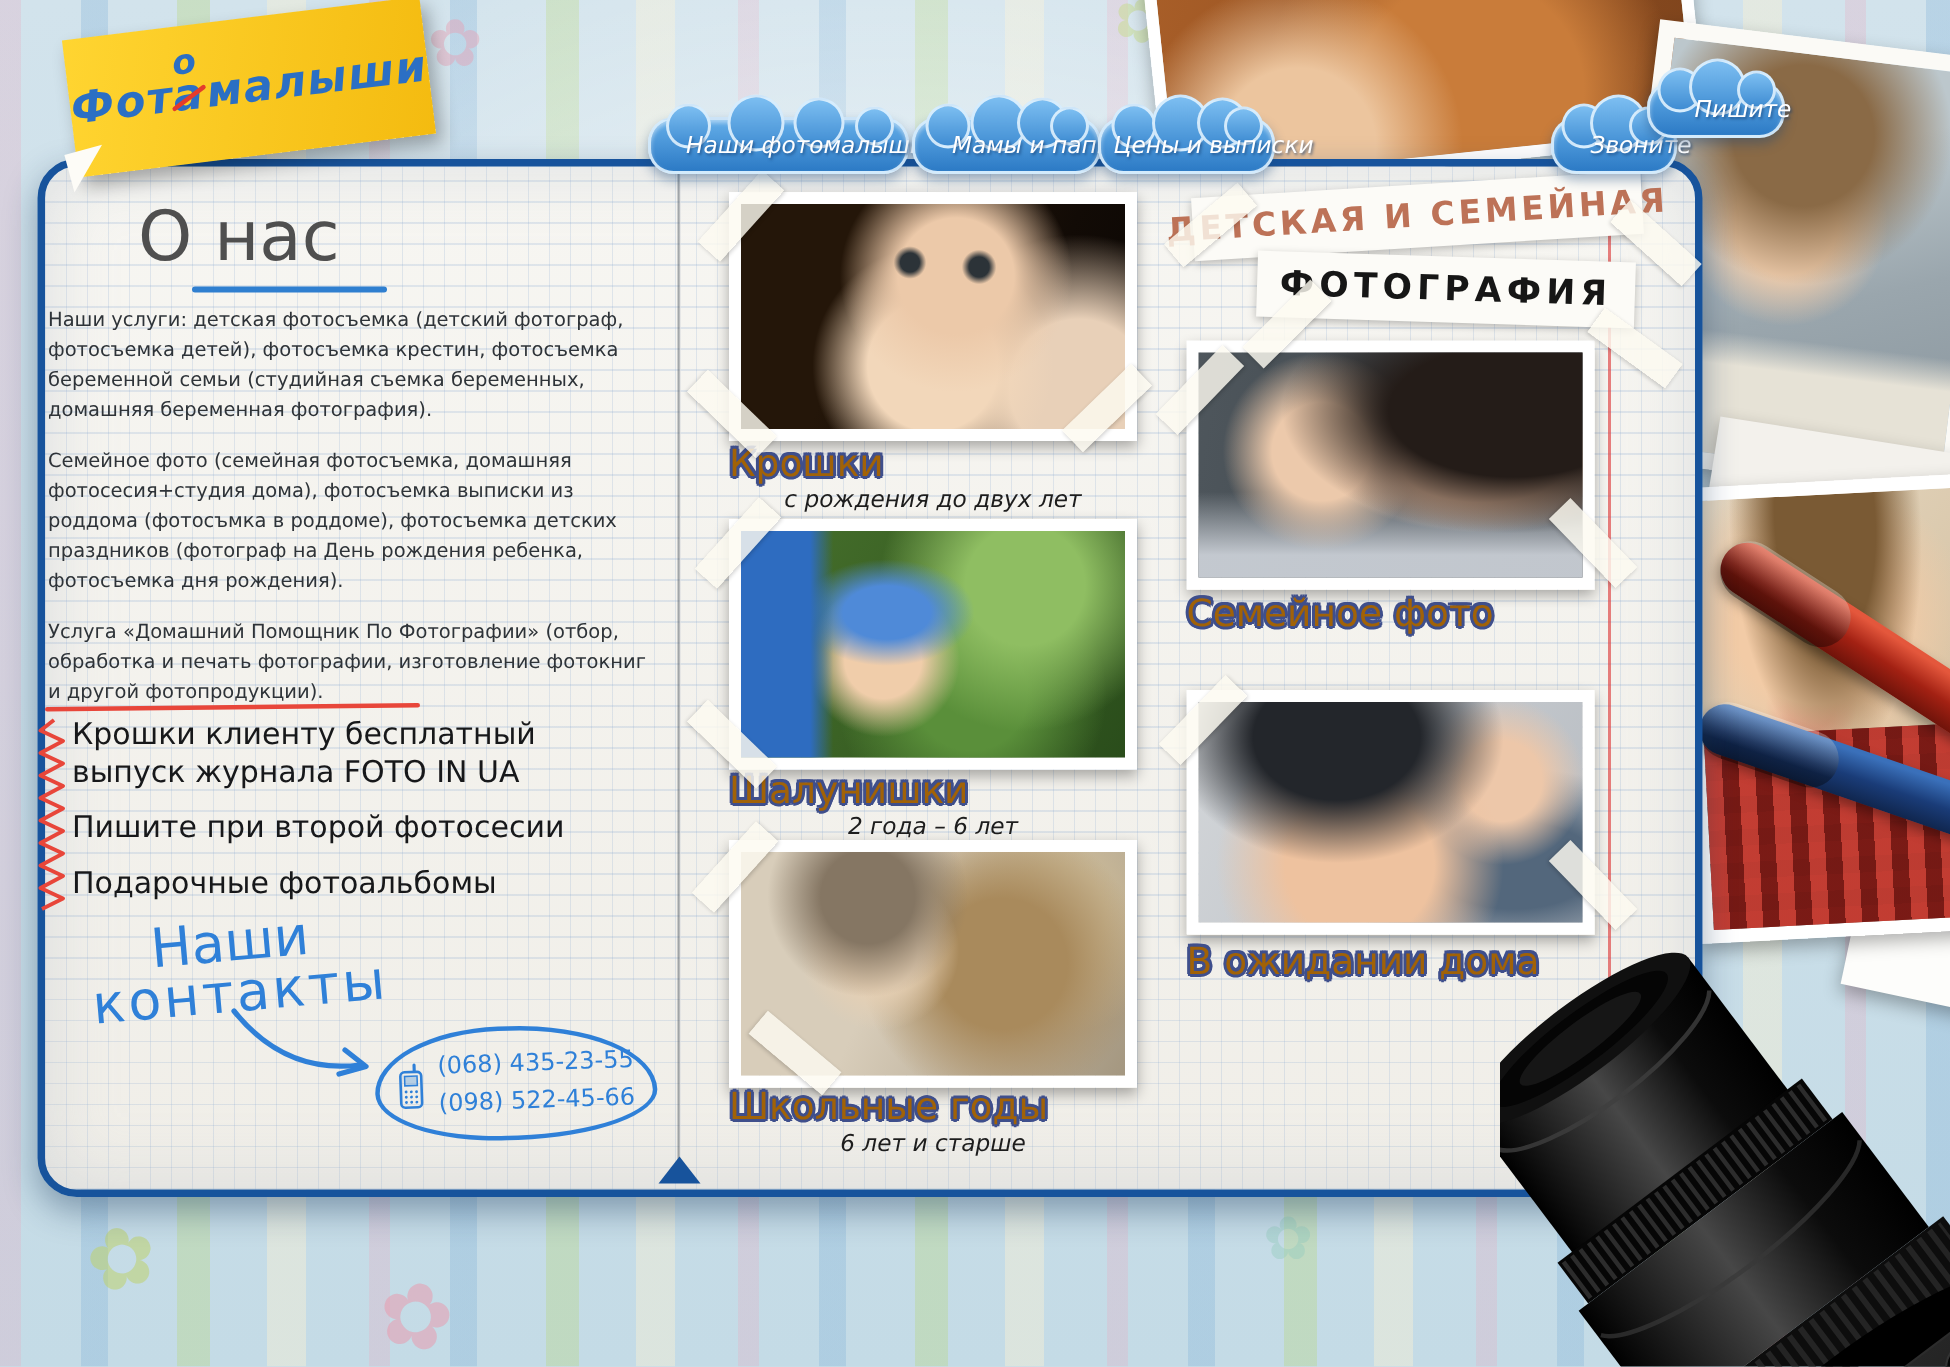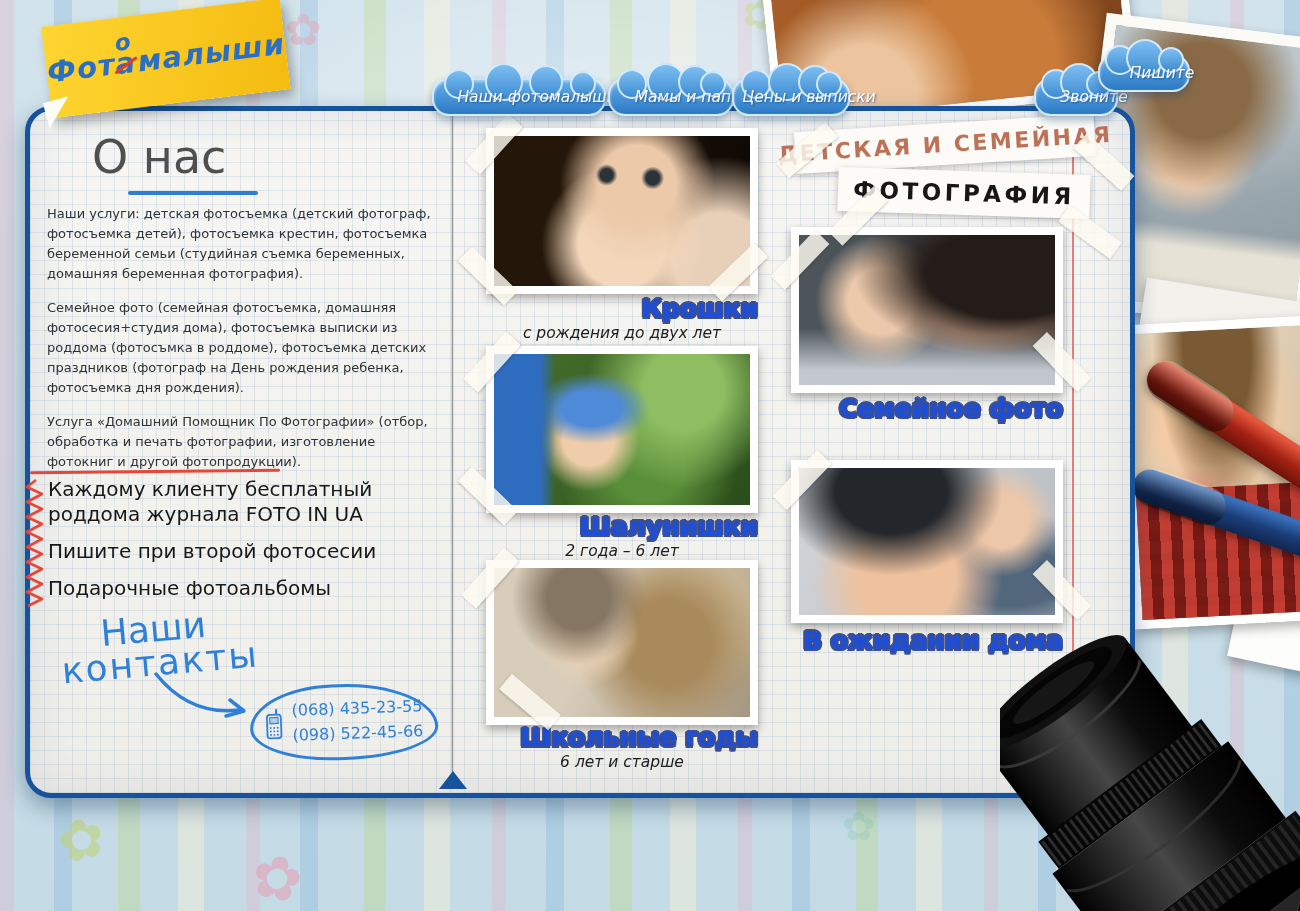--- a/index.html
+++ b/index.html
@@ -95,21 +95,21 @@
     background:linear-gradient(90deg,rgba(60,70,80,0),rgba(60,70,80,.5),rgba(255,255,255,.7));}
   .notch{position:absolute;left:439px;top:771px;width:0;height:0;z-index:6;
     border-left:14px solid transparent;border-right:14px solid transparent;border-bottom:18px solid #17539c;}
   .red-line{position:absolute;left:1072px;top:112px;width:2px;height:672px;z-index:6;background:rgba(221,62,62,.65);}
 
   
   .z6{z-index:6;}
   .about-title{left:92px;top:130px;width:200px;text-align:left;font-size:46px;color:#4f4f4f;}
   .about-underline{left:128px;top:191px;width:130px;height:4px;background:#2f7fd0;border-radius:2px;}
   .about-paras{left:30px;top:204px;width:406px;font-size:13px;line-height:1.54;color:#2e3338;}
-  .about-paras p{margin:0 0 14px 17px;}
+  .about-paras p{margin:0 0 14px 2px;}
   .spec-title{left:32px;top:439px;font-size:23px;color:#f2622e;letter-spacing:.5px;}
   .spec-underline{left:30px;top:470px;width:250px;height:3px;background:#e8463a;border-radius:2px;transform:rotate(-.6deg);}
   .spec-list{left:48px;top:477px;width:382px;font-size:20px;color:#17181a;line-height:1.25;}
   .spec-list div{margin-bottom:12px;}
   .contacts-title{left:60px;top:612px;font-size:36px;color:#2f80d8;transform:rotate(-5deg);line-height:.95;}
   .contacts-title .l1{margin-left:42px;}
   .contacts-title .l2{letter-spacing:2px;}
   .phone-blob{left:250px;top:684px;width:188px;height:76px;border:3px solid #2f80d8;
     border-radius:46% 54% 52% 48% / 58% 62% 42% 46%;transform:rotate(-2deg);
     display:flex;align-items:center;gap:9px;padding:4px 12px;box-sizing:border-box;}
@@ -162,22 +162,22 @@
     radial-gradient(circle at 82% 28%, #c9b896 0 14%, rgba(0,0,0,0) 34%),
     linear-gradient(115deg,#d8cdba 0 40%,#a49780 100%);}
   .ph-pregnant{left:791px;top:460px;width:256px;height:147px;}
   .ph-pregnant .img{background:
     radial-gradient(ellipse at 36% 16%, #23262b 0 24%, rgba(0,0,0,0) 48%),
     radial-gradient(circle at 42% 74%, #eec29f 0 27%, rgba(0,0,0,0) 52%),
     radial-gradient(circle at 79% 36%, #edc7a9 0 12%, rgba(0,0,0,0) 25%),
     radial-gradient(ellipse at 82% 74%, #53677c 0 19%, rgba(0,0,0,0) 42%),
     linear-gradient(120deg,#d3d6d9,#b7bcc2);}
 
-  .cat-label{position:absolute;z-index:6;width:272px;text-align:right;font-size:25px;font-weight:bold;
-    color:#1d4ed8;cursor:pointer;
+  .cat-label{position:absolute;z-index:6;width:272px;text-align:left;font-size:25px;font-weight:normal;
+    color:#a16207;cursor:pointer;
     text-shadow:2px 0 0 #3f4f8c,-2px 0 0 #3f4f8c,0 2px 0 #3f4f8c,0 -2px 0 #3f4f8c,
       1.5px 1.5px 0 #3f4f8c,-1.5px 1.5px 0 #3f4f8c,1.5px -1.5px 0 #3f4f8c,-1.5px -1.5px 0 #3f4f8c;}
   .cat-sub{position:absolute;z-index:6;width:272px;text-align:center;font-size:15.5px;
     font-style:italic;color:#1d1d1d;}
 
   .tape{position:absolute;z-index:7;width:64px;height:20px;background:rgba(252,250,240,.82);
     box-shadow:0 1px 3px rgba(0,0,0,.2);}
 </style>
 </head>
 <body>
@@ -223,21 +223,21 @@
     <p>Семейное фото (семейная фотосъемка, домашняя фотосесия+студия дома), фотосъемка выписки из роддома (фотосъмка в роддоме), фотосъемка детских праздников (фотограф на День рождения ребенка, фотосъемка дня рождения).</p>
     <p>Услуга «Домашний Помощник По Фотографии» (отбор, обработка и печать фотографии, изготовление фотокниг и другой фотопродукции).</p>
   </div>
 
   <div class="abs z6 spec-underline"></div>
 
   <svg class="abs z6" style="left:24px;top:478px;" width="22" height="132" viewBox="0 0 22 132">
     <path d="M12 2 L3 9 L18 16 L3 24 L18 31 L3 39 L18 46 L3 54 L18 61 L3 69 L18 76 L3 84 L18 91 L3 99 L18 106 L3 114 L18 121 L4 128" fill="none" stroke="#e8463a" stroke-width="2.6" stroke-linejoin="round"></path>
   </svg>
   <div class="abs z6 spec-list">
-    <div>Каждому клиенту бесплатный роддома журнала FOTO IN UA</div>
+    <div>Крошки клиенту бесплатный выпуск журнала FOTO IN UA</div>
     <div>Пишите при второй фотосесии</div>
     <div>Подарочные фотоальбомы</div>
   </div>
 
   <div class="abs z6 contacts-title hand">
     <div class="l1">Наши</div>
     <div class="l2">контакты</div>
   </div>
   <svg class="abs z6" style="left:150px;top:670px;" width="106" height="54" viewBox="0 0 106 54">
     <path d="M6 4 C30 34 58 44 90 40" fill="none" stroke="#2f80d8" stroke-width="3.5" stroke-linecap="round"></path>

